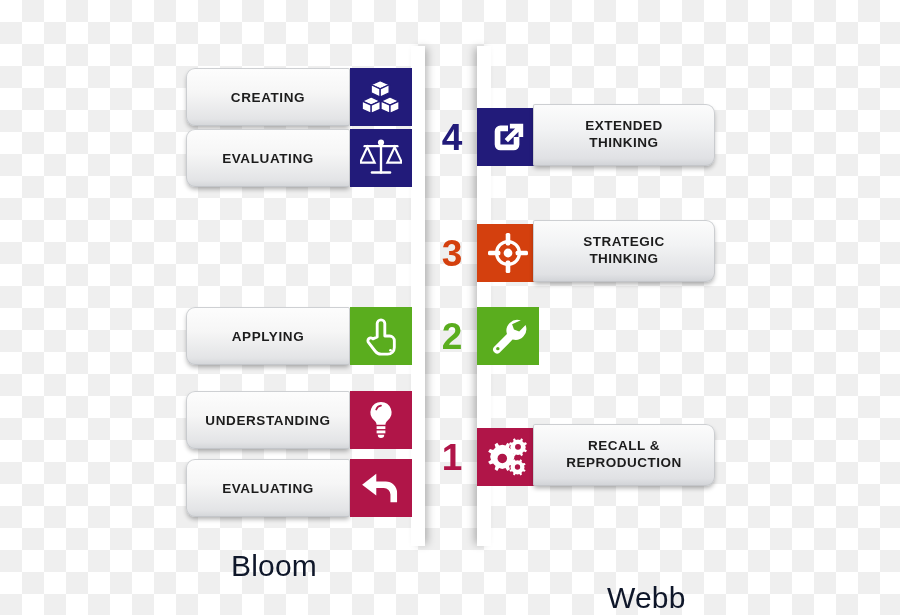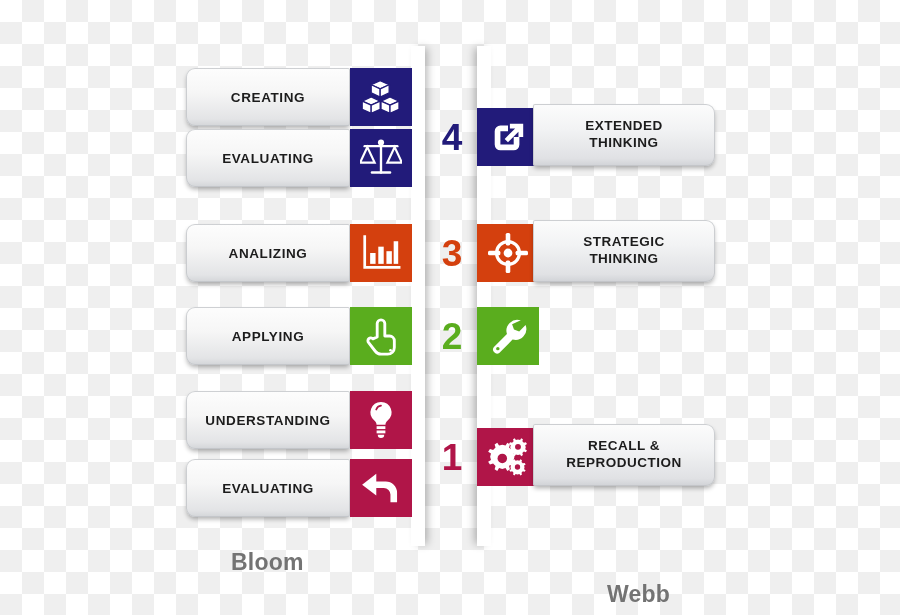--- a/index.html
+++ b/index.html
@@ -110,23 +110,23 @@
     font-weight: bold;
     letter-spacing: 0.5px;
     color: #1c1c1c;
     line-height: 1.25;
     text-align: center;
   }
 
   
   .caption {
     position: absolute;
-    font-size: 23px;
-    font-weight: bold;
-    color: #737373;
+    font-size: 30px;
+    font-weight: normal;
+    color: #0f172a;
     letter-spacing: 0.2px;
   }
   .caption.bloom-caption { left: 231px; top: 549px; }
   .caption.webb-caption  { left: 607px; top: 549px; margin-top: 32px; }
 
   svg { display: block; }
 </style>
 </head>
 <body>
 
@@ -167,38 +167,20 @@
           <line x1="5" y1="9" x2="41" y2="9"></line>
           <line x1="13" y1="38" x2="33" y2="38"></line>
         </g>
         <circle cx="23" cy="5" r="3.4" fill="#ffffff"></circle>
         <path d="M5 10 L13 27 L-3 27 Z" transform="translate(3,0)" fill="none" stroke="#ffffff" stroke-width="2.4"></path>
         <path d="M41 10 L49 27 L33 27 Z" transform="translate(-3,0)" fill="none" stroke="#ffffff" stroke-width="2.4"></path>
       </svg>
     </div>
   </div>
 
-  <div class="row bloom-row" style="top:224px;">
-    <div class="bloom-plate">
-      <span class="plate-text">ANALIZING</span>
-    </div>
-    <div class="bloom-tile" style="background:#d4400e;">
-      <svg width="40" height="38" viewBox="0 0 44 42">
-        <g fill="none" stroke="#ffffff" stroke-width="3" stroke-linecap="square">
-          <polyline points="4,3 4,37 42,37"></polyline>
-        </g>
-        <g fill="#ffffff">
-          <rect x="10" y="21" width="6" height="12"></rect>
-          <rect x="19" y="14" width="6" height="19"></rect>
-          <rect x="28" y="19" width="6" height="14"></rect>
-          <rect x="36" y="8" width="5" height="25"></rect>
-        </g>
-      </svg>
-    </div>
-  </div>
 
   <div class="row bloom-row" style="top:307px;">
     <div class="bloom-plate">
       <span class="plate-text">APPLYING</span>
     </div>
     <div class="bloom-tile" style="background:#5aad1e;">
       <svg width="34" height="40" viewBox="0 0 34 42">
         <g fill="none" stroke="#ffffff" stroke-width="3" stroke-linejoin="round" stroke-linecap="round">
           <path d="M13 22 L13 8 a4 4 0 0 1 8 0 L21 21
                    L26 21 a5 5 0 0 1 5 5 L31 33

